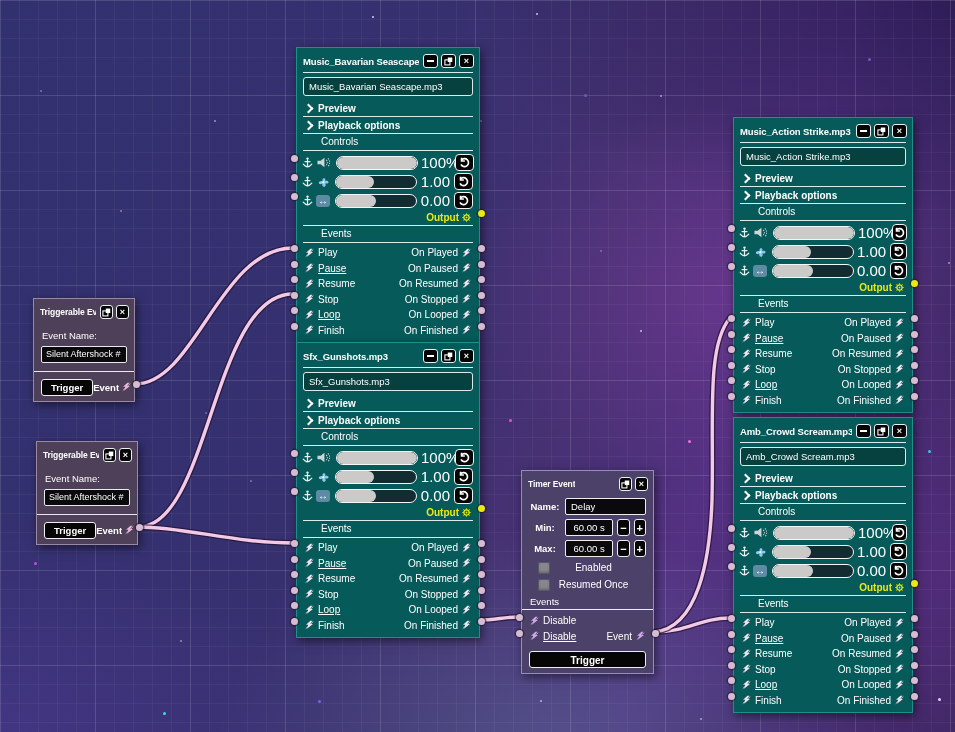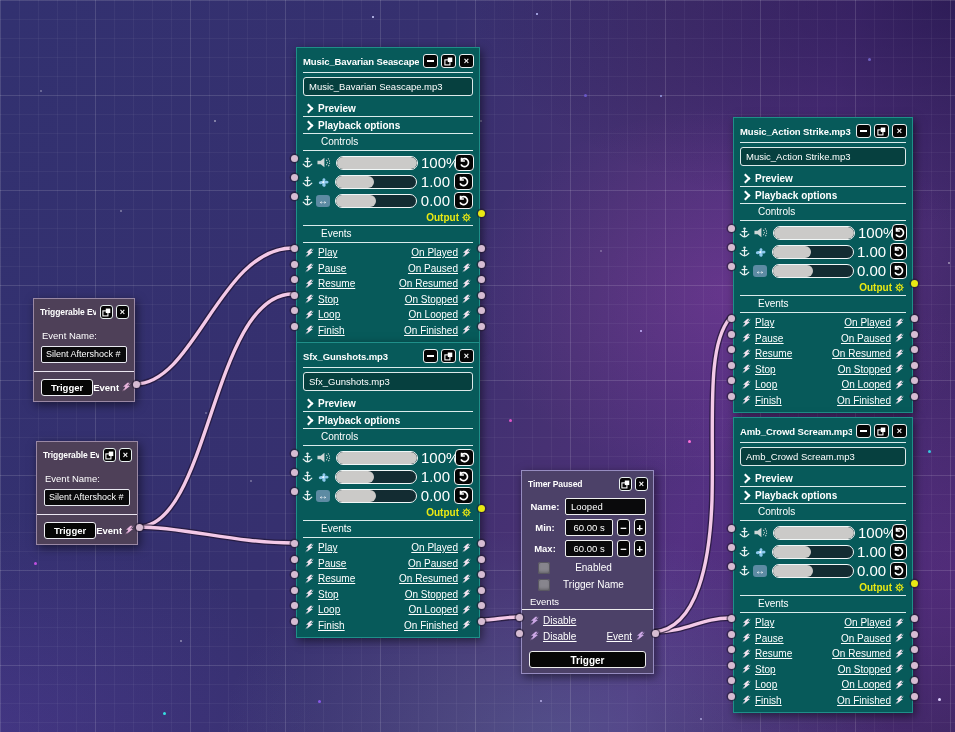--- a/index.html
+++ b/index.html
@@ -59,21 +59,21 @@
   .slider{width:80px;height:12px;border:1px solid #f2f8f8;border-radius:7px;background:#132c32;
           overflow:hidden;flex-shrink:0;margin-left:2px;}
   .fill{height:100%;background:#cbcac8;border-radius:0 6px 6px 0;}
   .val{width:30px;text-align:right;font-size:15px;}
   .reset{width:17px;height:15px;background:#050505;border:1.5px solid #eef4f4;border-radius:4px;color:#fff;
          display:flex;align-items:center;justify-content:center;box-sizing:content-box;margin-left:1px;}
   .outrow{height:15px;line-height:15px;text-align:center;padding:0 8px;color:#e9e913;font-weight:700;
           font-size:10px;display:flex;justify-content:flex-end;align-items:center;gap:3px;}
   .erows{padding:2px 0 4px;}
   .erow{display:flex;justify-content:space-between;align-items:center;height:15.5px;padding:0 8px;font-size:10px;}
-  .eg{display:flex;align-items:center;gap:4px;text-decoration:underline;}
+  .eg{display:flex;align-items:center;gap:4px;}
   .und{text-decoration:underline;}
   .boltA{color:#f4e4f0;}
   .boltP{color:#e8b4dc;}
   .boltT{color:#cda8e6;}
   .sock{position:absolute;width:7px;height:7px;border-radius:50%;background:#d6bcd2;
         box-shadow:0 0 0 1.5px rgba(35,25,48,.55);z-index:5;}
   .sock.l{left:-6px;} .sock.r{right:-6px;} .sock.y{background:#e9e913;}
   .plabel{margin:7px 8px 0;font-size:9.5px;height:13px;}
   .pinput{margin:3px 7px;height:15px;background:#0a0a0c;border:1px solid #e8e8f0;border-radius:2px;
           font-size:9px;line-height:15px;padding:0 4px;white-space:nowrap;overflow:hidden;}
@@ -1005,35 +1005,35 @@
         </svg>
       </span>
   </div>
 </div>
 
 <div class="node tnode" style="left:521px;top:470px;width:131px;">
   <i class="sock l" style="top:143px"></i>
   <i class="sock l" style="top:159px"></i>
   <i class="sock r" style="top:159px"></i>
   <div class="nhead">
-    <div class="ntitle sm">Timer Paused</div>
+    <div class="ntitle sm">Timer Event</div>
     <div class="wbtns">
       <div class="wbtn" style="width:13px">
           <svg width="9" height="9">
             <use href="#popout"></use>
           </svg>
         </div>
       <div class="wbtn" style="width:13px">
           <span>×</span>
         </div>
     </div>
   </div>
   <div class="trow">
     <span class="tlabel">Name:</span>
-    <div class="tinput">Looped</div>
+    <div class="tinput">Delay</div>
   </div>
   <div class="trow">
     <span class="tlabel">Min:</span>
     <div class="tinput num">60.00 s</div>
     <div class="sbtn">
         <span>−</span>
       </div>
     <div class="sbtn">
         <span>+</span>
       </div>
@@ -1047,21 +1047,21 @@
     <div class="sbtn">
         <span>+</span>
       </div>
   </div>
   <div class="chkrow">
     <span class="chk"></span>
     <span class="chklabel">Enabled</span>
   </div>
   <div class="chkrow">
     <span class="chk"></span>
-    <span class="chklabel">Trigger Name</span>
+    <span class="chklabel">Resumed Once</span>
   </div>
   <div class="telabel">Events</div>
   <div class="thr"></div>
   <div class="tevrow">
     <span class="eg">
         <svg class="boltT" width="9" height="10">
           <use href="#bolt"></use>
         </svg>
         <span>Disable</span>
       </span>

